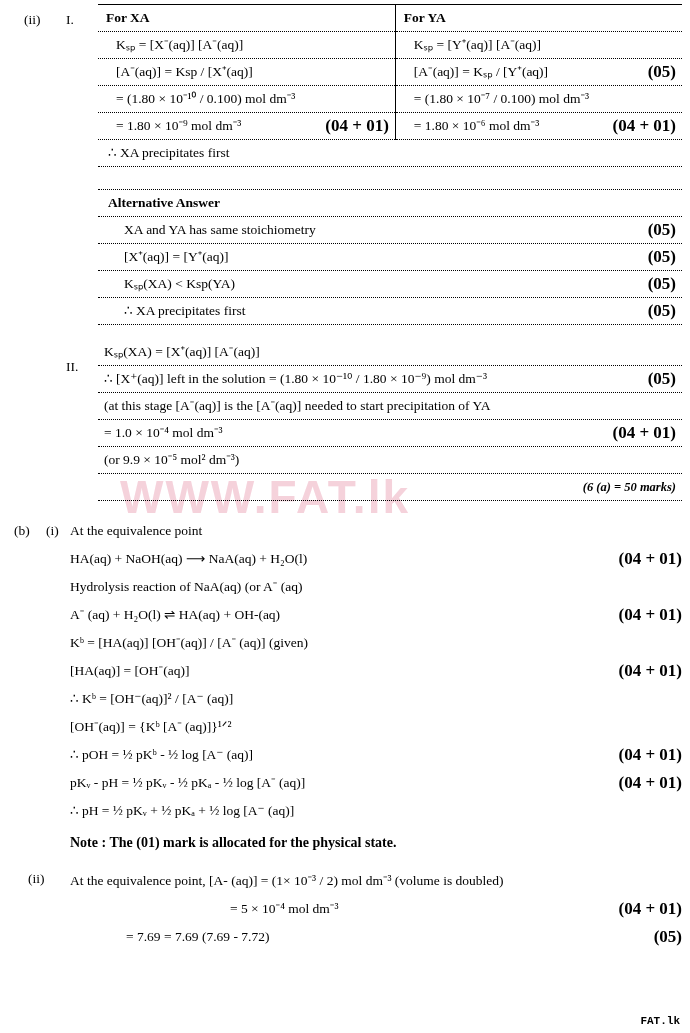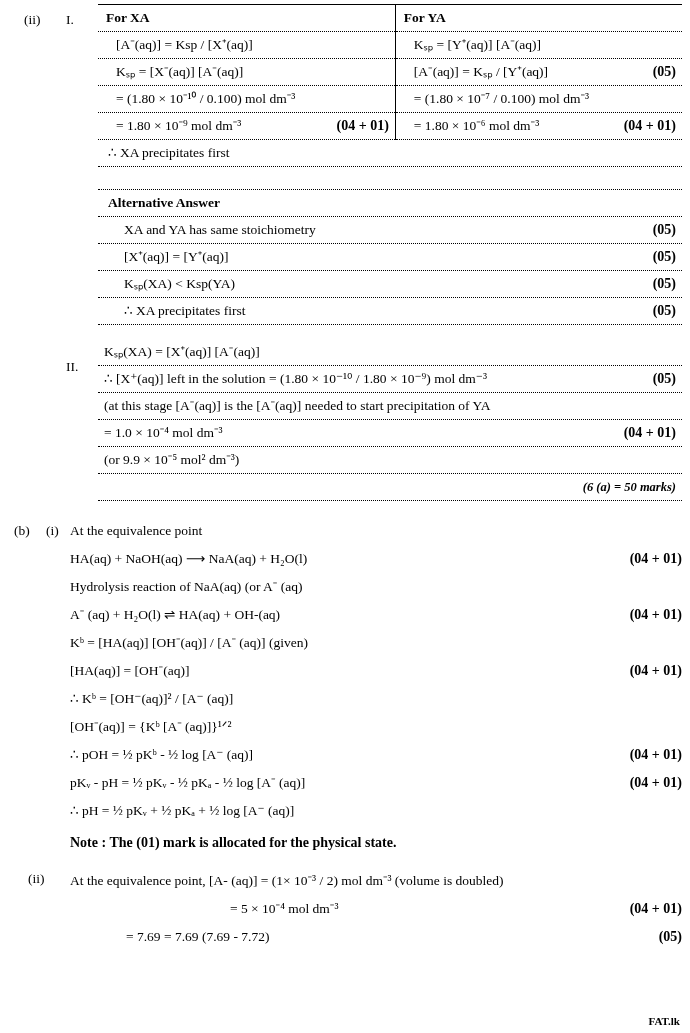--- a/index.html
+++ b/index.html
@@ -26,21 +26,21 @@
     font-weight:bold;
     font-size:46px;
     color:#f2c3d0;
     opacity:.75;
     letter-spacing:2px;
     pointer-events:none;
     z-index:0;
     white-space:nowrap;
   }
   .content{position:relative;z-index:2;}
-  .mk{font-weight:bold;font-size:14px;}
+  .mk{font-weight:bold;font-size:17px;}
 
   
   .sec1{
     position:relative;
     margin-top:4px;
   }
   .roman{
     position:absolute;
     font-size:13.5px;
   }
@@ -133,45 +133,46 @@
     font-size:14px;
     margin-top:10px;
     margin-bottom:4px;
   }
   .foot{
     position:absolute;
     right:10px;
     bottom:6px;
     font-weight:bold;
     font-size:11px;
-    font-family:Liberation Serif, serif;
+    font-family:Liberation Mono, monospace;
   }
 </style>
 </head>
 <body>
 
 <div class="page">
 
+  <div class="watermark">WWW.FAT.lk</div>
 
   <div class="content">
 
     <div class="sec1">
       <div class="roman" style="left:24px;top:8px;">(ii)</div>
       <div class="roman" style="left:66px;top:8px;">I.</div>
 
       <div class="tblwrap">
         <div class="tbl">
           <div class="col colL">
             <div class="cell head">For XA</div>
             <div class="cell">
+              <span>Kₛₚ = [X⁻(aq)] [A⁻(aq)]</span>
+              <span class="mk"></span>
+            </div>
+            <div class="cell">
               <span>[A⁻(aq)] = Ksp / [X⁺(aq)]</span>
-              <span class="mk"></span>
-            </div>
-            <div class="cell">
-              <span>Kₛₚ = [X⁻(aq)] [A⁻(aq)]</span>
               <span class="mk"></span>
             </div>
             <div class="cell">
               <span>= (1.80 × 10⁻¹⁰ / 0.100)  mol dm⁻³</span>
               <span class="mk"></span>
             </div>
             <div class="cell">
               <span>=  1.80 × 10⁻⁹ mol dm⁻³</span>
               <span class="mk">(04 + 01)</span>
             </div>

